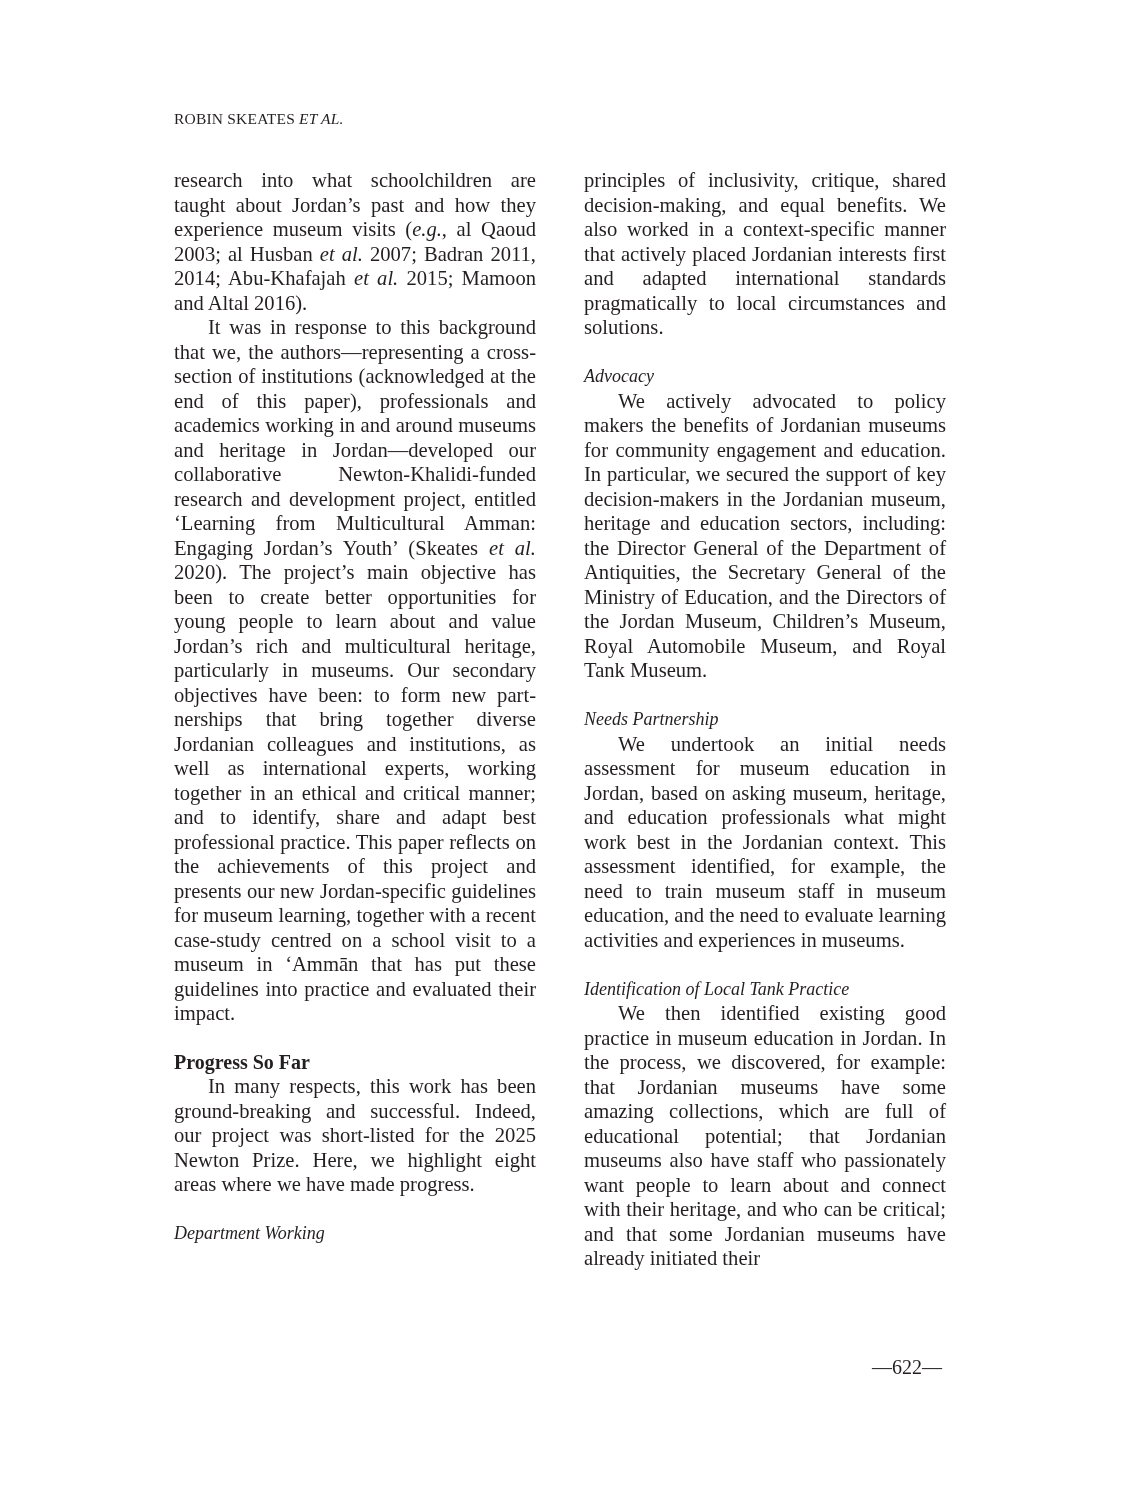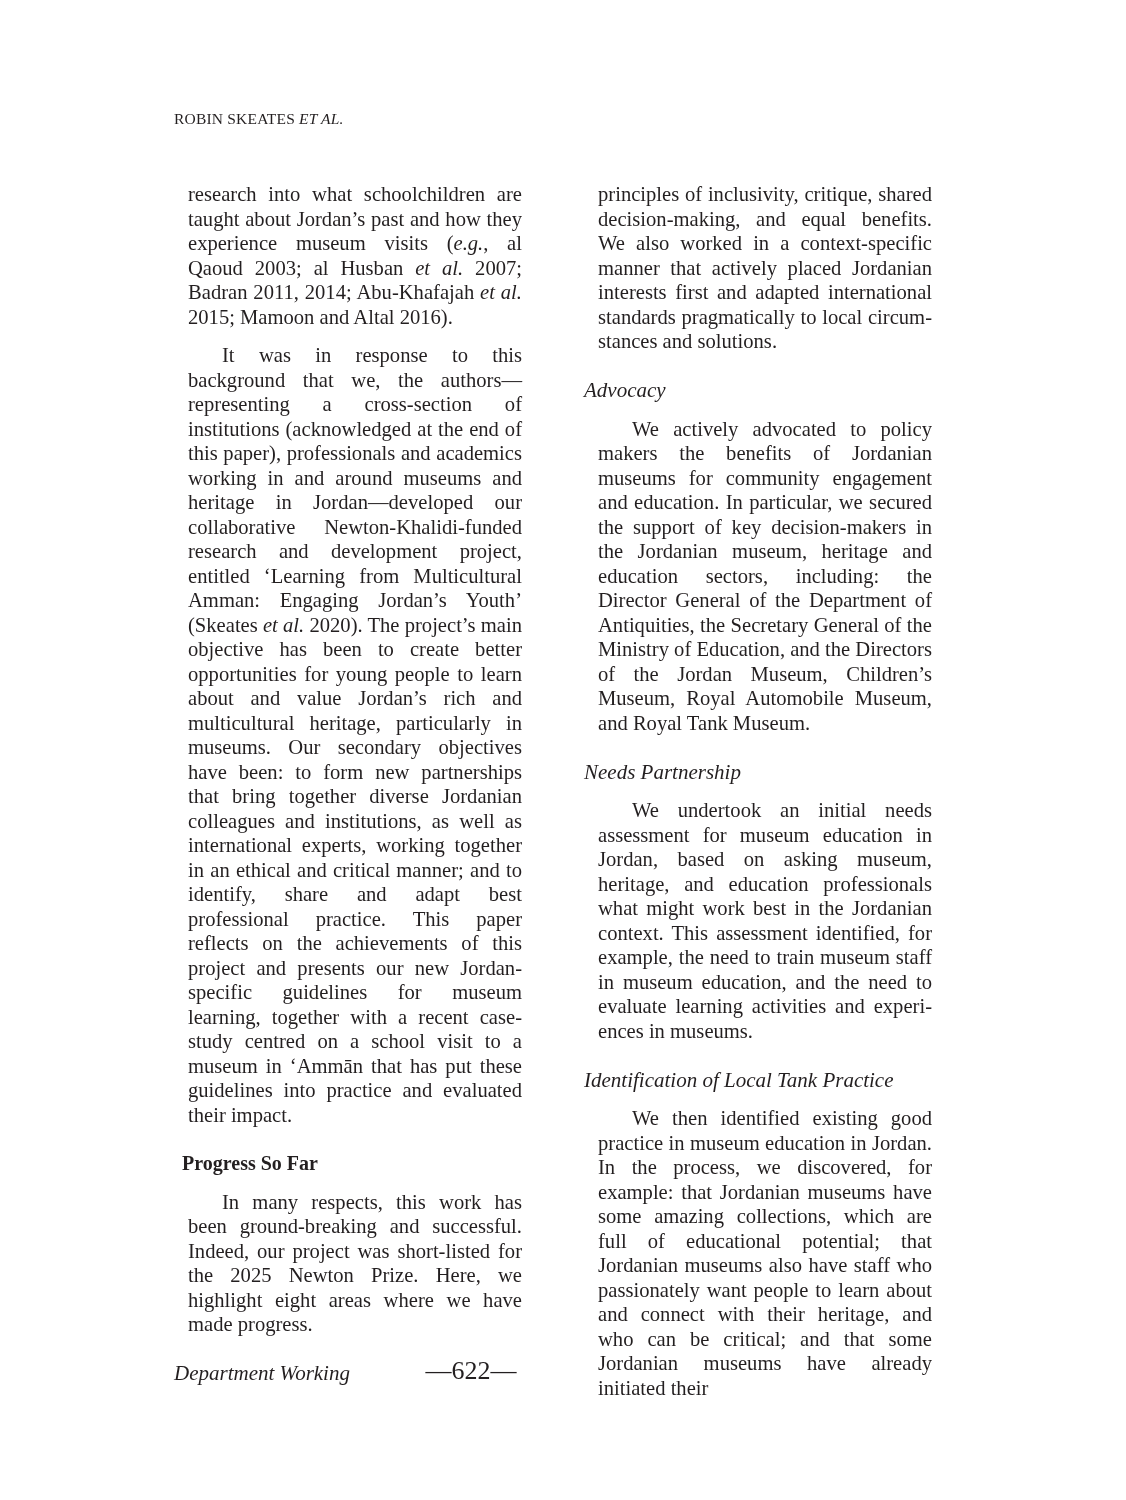--- a/index.html
+++ b/index.html
@@ -13,32 +13,32 @@
       font-size: 15.5px; letter-spacing: 0.2px;
     }
     .running-head i { font-style: italic; }
     .col {
       position: absolute; top: 168px; width: 362px;
       font-size: 20.6px; line-height: 24.5px;
       text-align: justify; hyphens: manual;
     }
     .col-left { left: 174px; }
     .col-right { left: 584px; }
-    .col p { margin: 14px; }
+    .col p { margin: 0; }
     .col p.indent { text-indent: 34px; }
     .col h3.bold {
-      margin: 24px 0 0 8px; font-size: 20px; font-weight: bold; line-height: 24.5px;
+      margin: 24px 0 0 0; font-size: 20px; font-weight: bold; line-height: 24.5px;
     }
     .col h4.ital {
-      margin: 24.5px 0 0 0; font-size: 21px; font-style: italic; font-weight: normal; line-height: 24.5px;
+      margin: 24.5px 0 0 0; font-size: 18px; font-style: italic; font-weight: normal; line-height: 24.5px;
     }
     .col i { font-style: italic; }
     .folio {
       position: absolute; left: 0; width: 942px; top: 1356px;
-      text-align: center; font-size: 26px;
+      text-align: right; font-size: 20px;
     }
   </style>
 </head>
 <body>
 
 <div class="running-head"><span>ROBIN SKEATES </span><i>ET AL.</i></div>
 
 <div class="col col-left">
   <p><span>research into what schoolchildren are taught about Jordan’s past and how they experience museum visits (</span><i>e.g.</i><span>, al Qaoud 2003; al Husban </span><i>et al.</i><span> 2007; Badran 2011, 2014; Abu-Khafajah </span><i>et al.</i><span> 2015; Mamoon and Altal 2016).</span></p>
   <p class="indent"><span>It was in response to this background that we, the authors—representing a cross-section of institutions (acknowl­edged at the end of this paper), professionals and academics working in and around museums and heritage in Jordan—developed our collaborative Newton-Khalidi-funded research and development project, entitled ‘Learning from Multicultural Amman: Engaging Jordan’s Youth’ (Skeates </span><i>et al.</i><span> 2020). The project’s main objective has been to create better opportunities for young people to learn about and value Jordan’s rich and multicultural heritage, partic­ularly in museums. Our secondary objectives have been: to form new part­nerships that bring together diverse Jordanian colleagues and institutions, as well as international experts, working together in an ethical and critical manner; and to identify, share and adapt best professional practice. This paper reflects on the achievements of this project and presents our new Jordan-specific guide­lines for museum learning, together with a recent case-study centred on a school visit to a museum in ‘Ammān that has put these guidelines into practice and evaluated their impact.</span></p>

